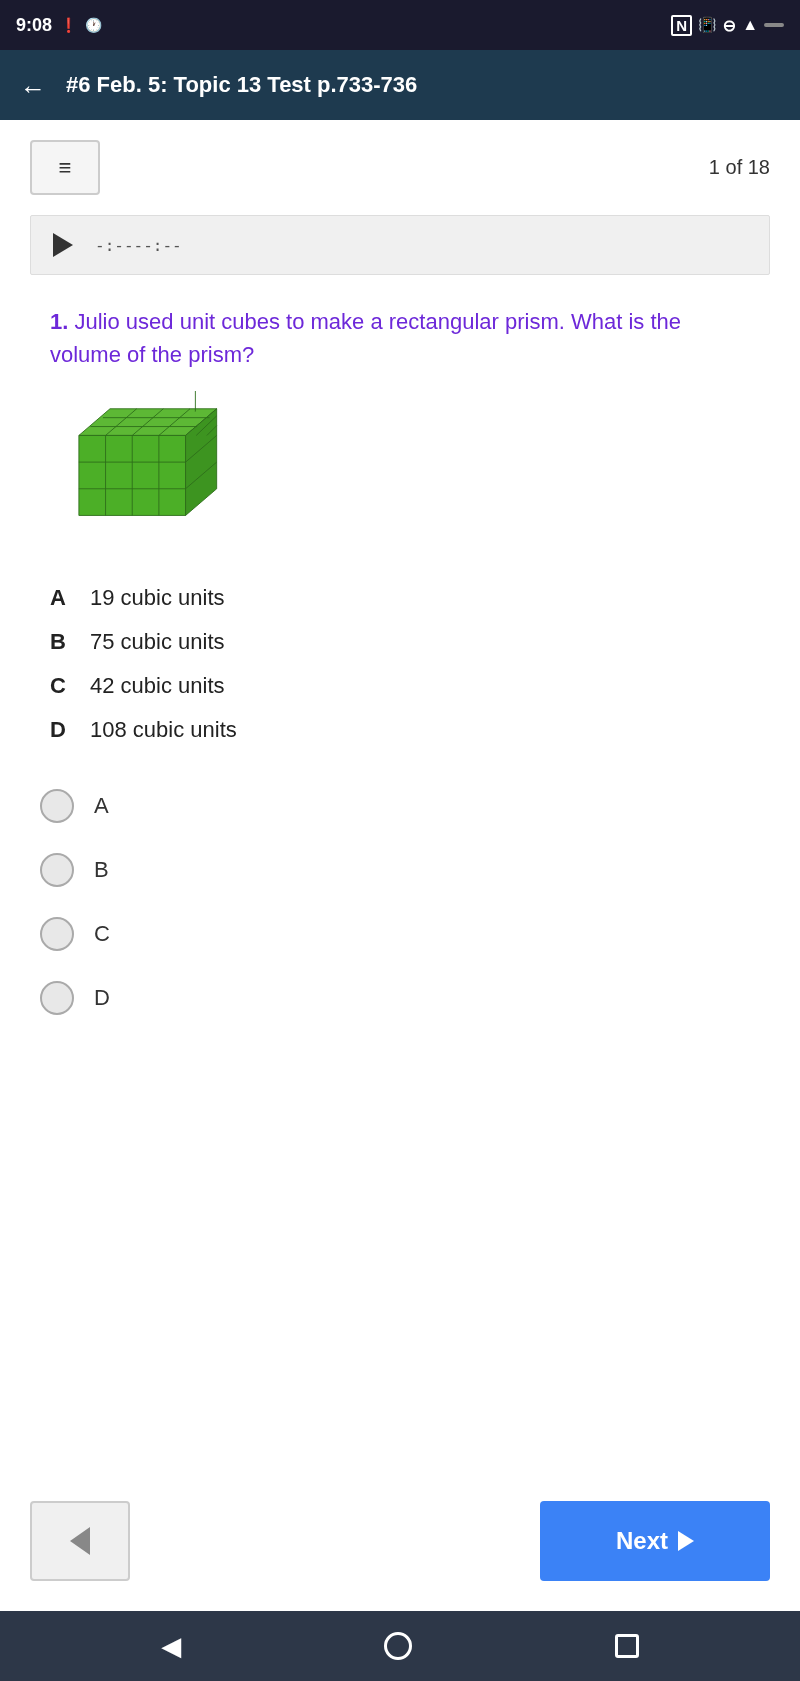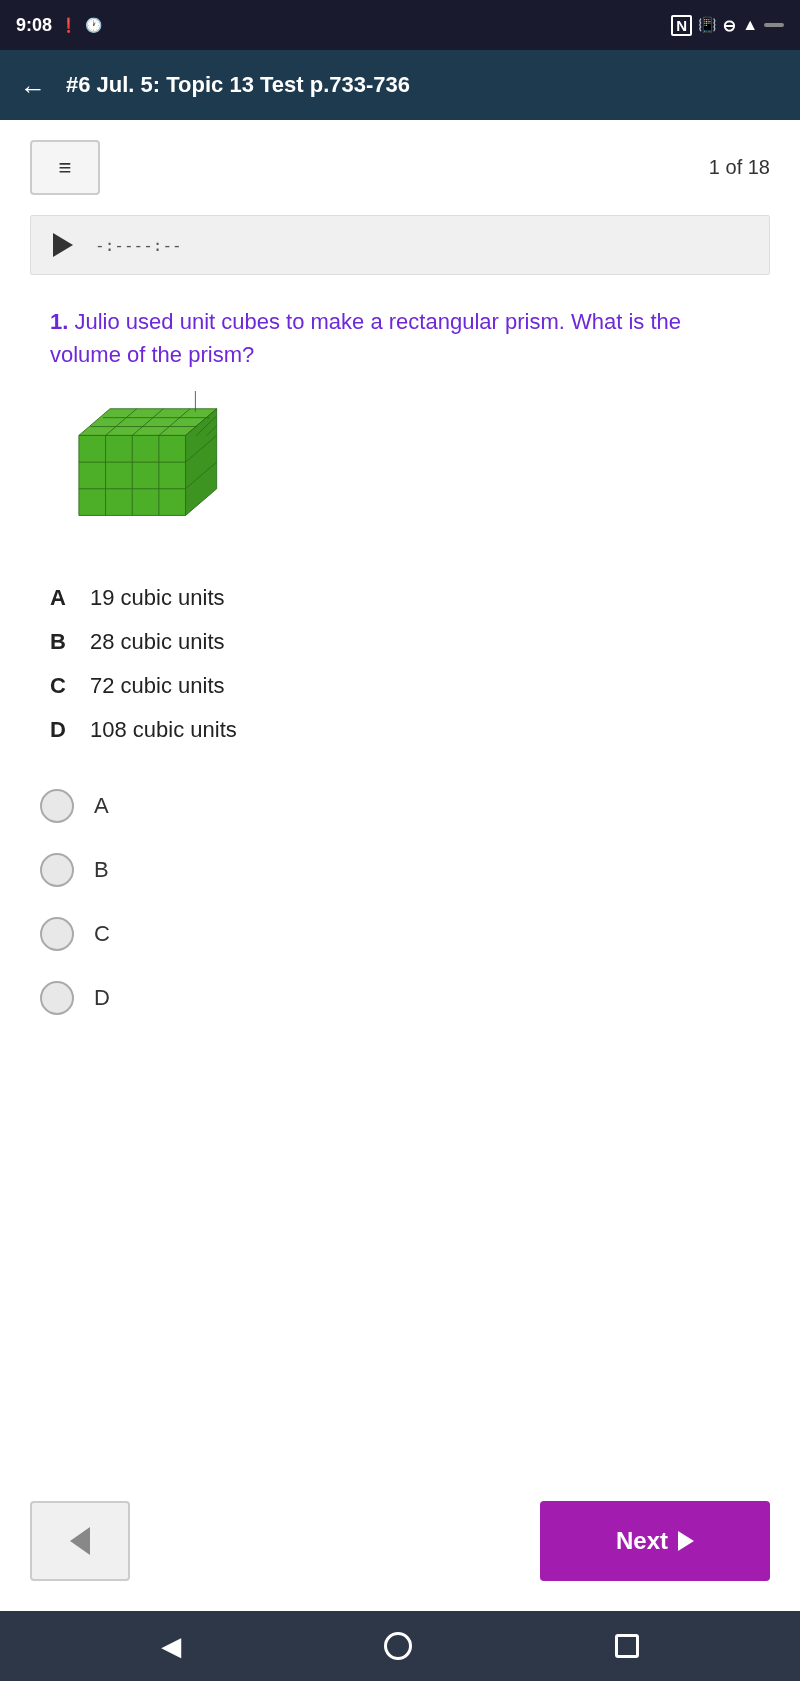--- a/index.html
+++ b/index.html
@@ -213,21 +213,21 @@
     .prev-icon {
       width: 0;
       height: 0;
       border-top: 14px solid transparent;
       border-bottom: 14px solid transparent;
       border-right: 20px solid #888;
     }
     .next-btn {
       width: 230px;
       height: 80px;
-      background: #a21caf;
+      background: #3b82f6;
       border: none;
       display: flex;
       align-items: center;
       justify-content: center;
       cursor: pointer;
       border-radius: 4px;
       gap: 10px;
     }
     .next-label {
       font-size: 24px;
@@ -285,21 +285,21 @@
     <span style="font-size:15px; font-weight:bold; border:2px solid white; padding:0 3px; border-radius:2px;">N</span>
     <span style="font-size:15px;">📳</span>
     <span style="font-size:16px;">⊖</span>
     <span style="font-size:16px;">▲</span>
     <span style="font-size:14px; border:2px solid #888; padding:0 2px; border-radius:2px; color:#f44; background:#f44; width:20px; display:inline-block;"> </span>
   </div>
 </div>
 
 <div class="top-nav">
   <span class="back-arrow">←</span>
-  <span class="nav-title">#6 Jul. 5: Topic 13 Test p.733-736</span>
+  <span class="nav-title">#6 Feb. 5: Topic 13 Test p.733-736</span>
 </div>
 
 <div class="main-content">
 
   <div class="controls-row">
     <div class="menu-btn">
       <span class="menu-icon">≡</span>
     </div>
     <span class="page-count">1 of 18</span>
   </div>
@@ -353,25 +353,25 @@
       </svg>
     </div>
 
     <div class="choices">
       <div class="choice-item">
         <span class="choice-letter">A</span>
         <span>19 cubic units</span>
       </div>
       <div class="choice-item">
         <span class="choice-letter">B</span>
-        <span>28 cubic units</span>
+        <span>75 cubic units</span>
       </div>
       <div class="choice-item">
         <span class="choice-letter">C</span>
-        <span>72 cubic units</span>
+        <span>42 cubic units</span>
       </div>
       <div class="choice-item">
         <span class="choice-letter">D</span>
         <span>108 cubic units</span>
       </div>
     </div>
   </div>
 
   <div class="radio-options">
     <div class="radio-row">

